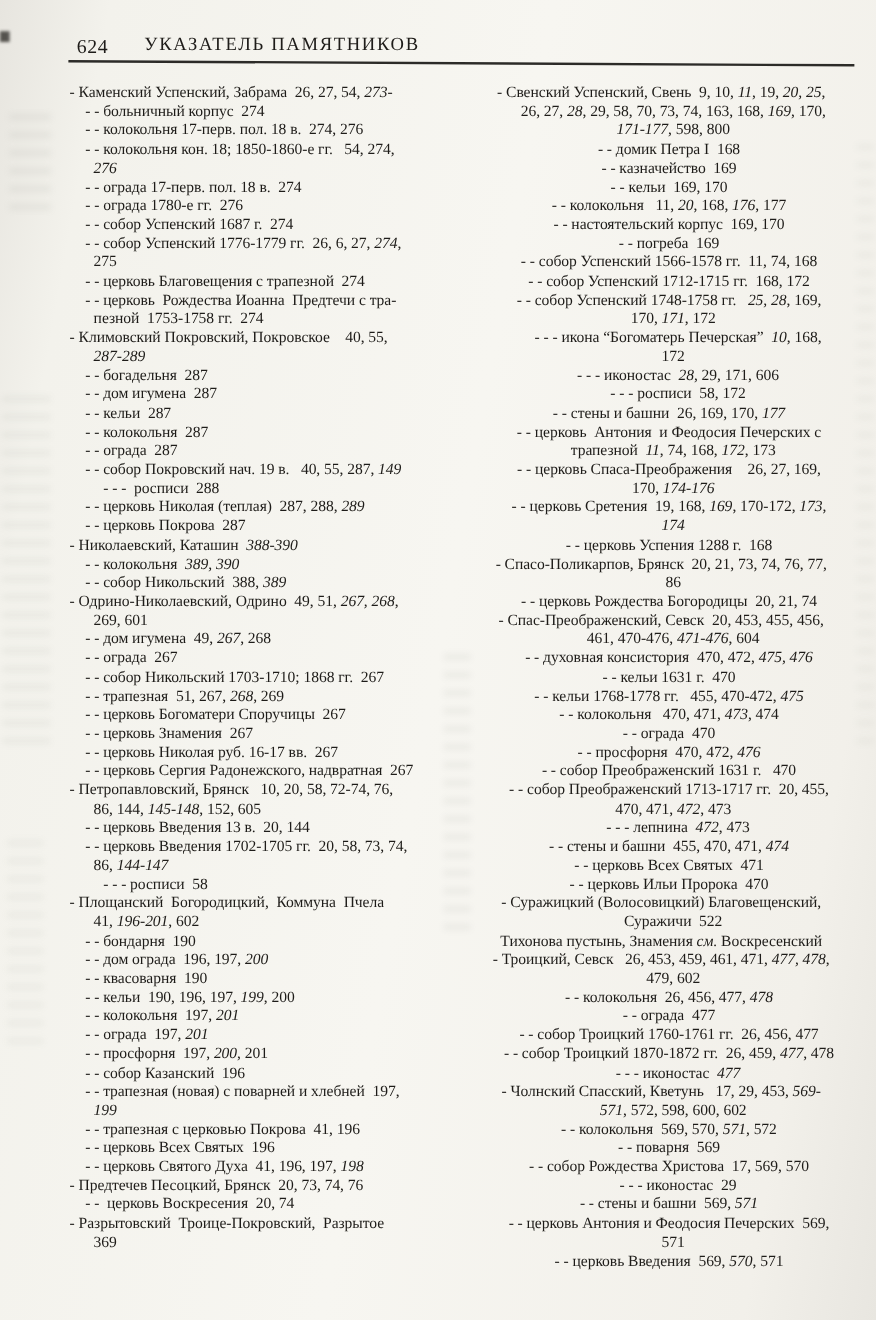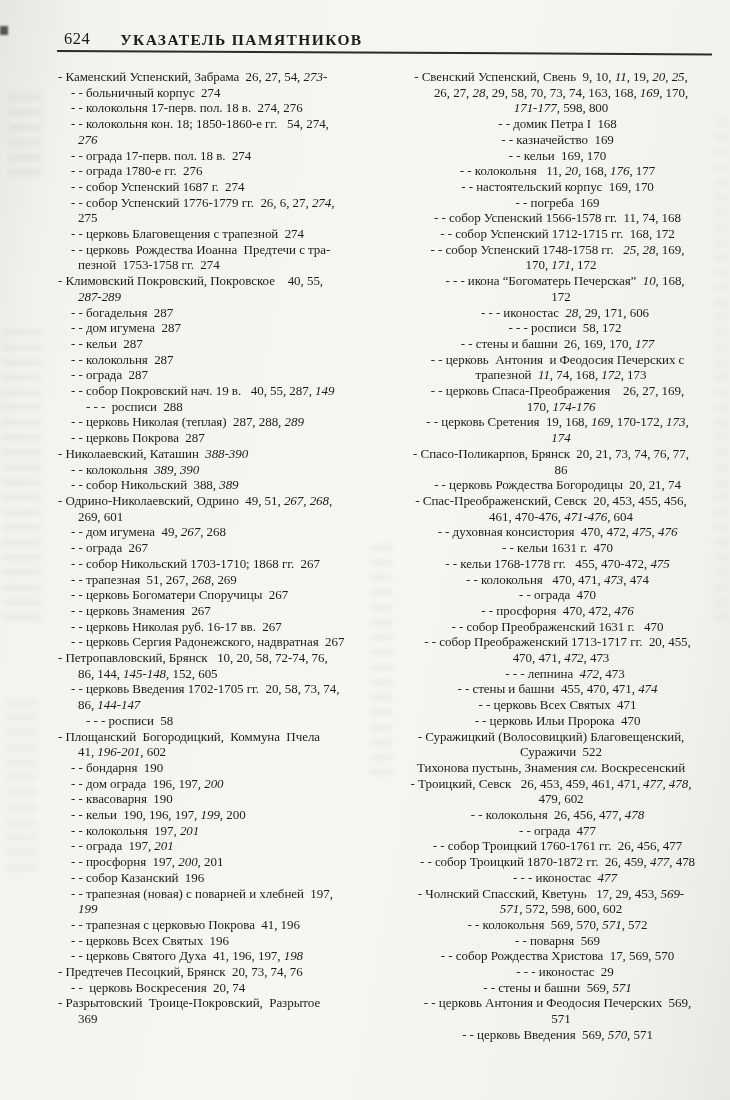--- a/index.html
+++ b/index.html
@@ -8,24 +8,24 @@
     background:#dddcd6;
     font-family:"Liberation Serif", serif;
   }
   .page {
     position:relative; width:730px; height:1100px; overflow:hidden;
     background:linear-gradient(100deg,#e7e5df 0%,#f3f2ec 10%,#f7f6f1 50%,#f2f0ea 88%,#e8e6e0 100%);
     color:#1e1c19;
   }
   .running-header {
     position:absolute; top:29px; left:64px; right:8px;
-    display:flex; align-items:flex-end; gap:30px;
+    display:flex; align-items:flex-start; gap:30px;
   }
   .page-number { font-size:16.5px; letter-spacing:.5px; }
-  .header-title { font-size:15.5px; font-weight:bold; letter-spacing:1.4px; margin:0; }
+  .header-title { font-size:15.5px; font-weight:normal; letter-spacing:1.4px; margin:0; }
   .header-rule {
     position:absolute; top:50px; left:57px; width:655px; height:2px;
     background:#2c2b28; transform:rotate(.3deg); transform-origin:left center;
   }
   .columns {
     position:absolute; top:69px; left:58px; width:654px;
     display:flex; gap:15px;font-family:Liberation Serif, serif;
   }
   .col { display:block; }
   .col-left  { width:317px; }
@@ -104,20 +104,21 @@
         <div class="line ind2"><span>- - дом игумена  49, </span><i>267</i><span>, 268</span></div>
         <div class="line ind2"><span>- - ограда  267</span></div>
         <div class="line ind2"><span>- - собор Никольский 1703-1710; 1868 гг.  267</span></div>
         <div class="line ind2"><span>- - трапезная  51, 267, </span><i>268</i><span>, 269</span></div>
         <div class="line ind2"><span>- - церковь Богоматери Споручицы  267</span></div>
         <div class="line ind2"><span>- - церковь Знамения  267</span></div>
         <div class="line ind2"><span>- - церковь Николая руб. 16-17 вв.  267</span></div>
         <div class="line ind2"><span>- - церковь Сергия Радонежского, надвратная  267</span></div>
         <div class="line ind0"><span>- Петропавловский, Брянск   10, 20, 58, 72-74, 76,</span></div>
         <div class="line ind1"><span>86, 144, </span><i>145-148</i><span>, 152, 605</span></div>
+        <div class="line ind2"><span>- - церковь Введения 13 в.  20, 144</span></div>
         <div class="line ind2"><span>- - церковь Введения 1702-1705 гг.  20, 58, 73, 74,</span></div>
         <div class="line ind1"><span>86, </span><i>144-147</i></div>
         <div class="line ind3"><span>- - - росписи  58</span></div>
         <div class="line ind0"><span>- Площанский  Богородицкий,  Коммуна  Пчела</span></div>
         <div class="line ind1"><span>41, </span><i>196-201</i><span>, 602</span></div>
         <div class="line ind2"><span>- - бондарня  190</span></div>
         <div class="line ind2"><span>- - дом ограда  196, 197, </span><i>200</i></div>
         <div class="line ind2"><span>- - квасоварня  190</span></div>
         <div class="line ind2"><span>- - кельи  190, 196, 197, </span><i>199</i><span>, 200</span></div>
         <div class="line ind2"><span>- - колокольня  197, </span><i>201</i></div>
@@ -152,20 +153,21 @@
         <div class="line ind1"><span>172</span></div>
         <div class="line ind3"><span>- - - иконостас  </span><i>28</i><span>, 29, 171, 606</span></div>
         <div class="line ind3"><span>- - - росписи  58, 172</span></div>
         <div class="line ind2"><span>- - стены и башни  26, 169, 170, </span><i>177</i></div>
         <div class="line ind2"><span>- - церковь  Антония  и Феодосия Печерских с</span></div>
         <div class="line ind1"><span>трапезной  </span><i>11</i><span>, 74, 168, </span><i>172</i><span>, 173</span></div>
         <div class="line ind2"><span>- - церковь Спаса-Преображения    26, 27, 169,</span></div>
         <div class="line ind1"><span>170, </span><i>174-176</i></div>
         <div class="line ind2"><span>- - церковь Сретения  19, 168, </span><i>169</i><span>, 170-172, </span><i>173,</i></div>
         <div class="line ind1"><i>174</i></div>
+        <div class="line ind2"><span>- - церковь Успения 1288 г.  168</span></div>
         <div class="line ind0"><span>- Спасо-Поликарпов, Брянск  20, 21, 73, 74, 76, 77,</span></div>
         <div class="line ind1"><span>86</span></div>
         <div class="line ind2"><span>- - церковь Рождества Богородицы  20, 21, 74</span></div>
         <div class="line ind0"><span>- Спас-Преображенский, Севск  20, 453, 455, 456,</span></div>
         <div class="line ind1"><span>461, 470-476, </span><i>471-476</i><span>, 604</span></div>
         <div class="line ind2"><span>- - духовная консистория  470, 472, </span><i>475, 476</i></div>
         <div class="line ind2"><span>- - кельи 1631 г.  470</span></div>
         <div class="line ind2"><span>- - кельи 1768-1778 гг.   455, 470-472, </span><i>475</i></div>
         <div class="line ind2"><span>- - колокольня   470, 471, </span><i>473</i><span>, 474</span></div>
         <div class="line ind2"><span>- - ограда  470</span></div>

